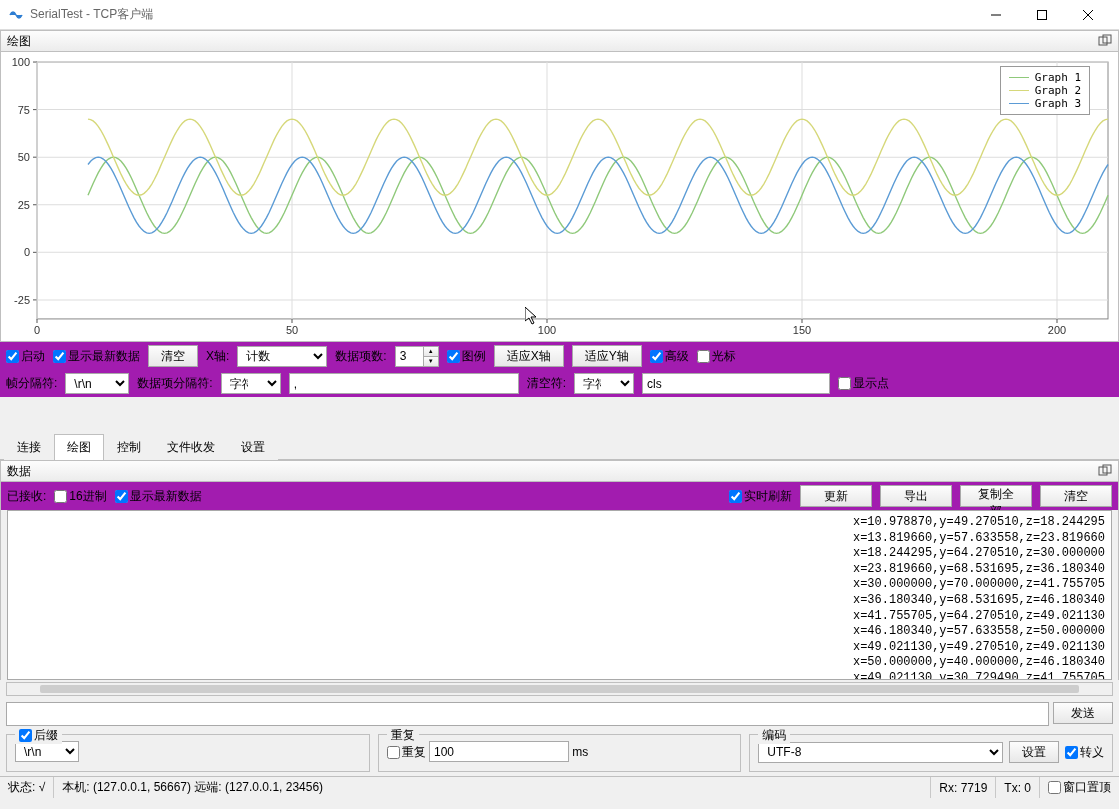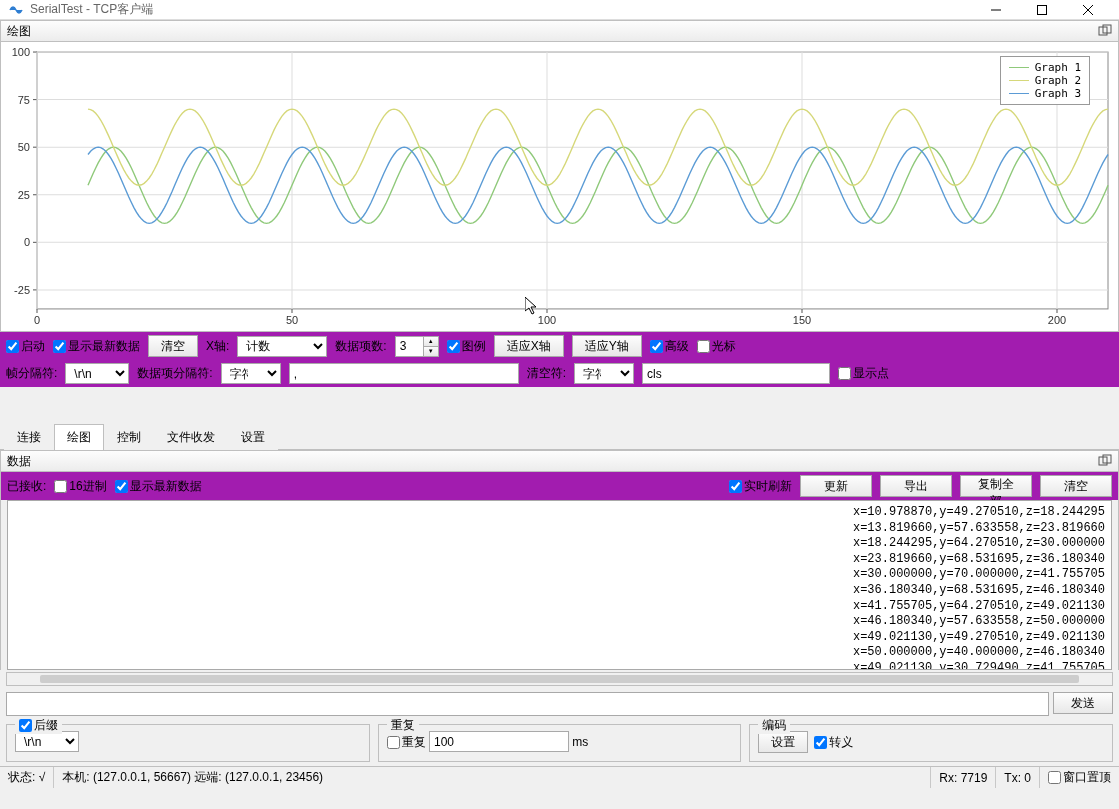--- a/index.html
+++ b/index.html
@@ -8,21 +8,21 @@
   font-size: 12px;
   background: #f0f0f0;
   color: #000;
   width: 1119px;
   height: 809px;
   overflow: hidden;
   display: flex;
   flex-direction: column;
 }
 .titlebar {
-  height: 20px;
+  height: 30px;
   background: #fff;
   border-bottom: 1px solid #ddd;
   display: flex;
   align-items: center;
   padding: 0 8px;
 }
 .titlebar .appicon { width: 16px; height: 16px; margin-right: 6px; color: #2d7dd2; }
 .titlebar .title { color: #666; flex: 1; }
 .titlebar .winbtn { width: 46px; height: 30px; display: flex; align-items: center; justify-content: center; color: #444; }
 .panel-header {
@@ -372,20 +372,21 @@
   </div>
   <div class="fieldset" style="flex:1">
     <div class="legend">重复</div>
     <label><input type="checkbox" style=""><span>重复</span></label>
     <input type="text" style="width: 140px;" value="100">
     <span>ms</span>
   </div>
   <div class="fieldset" style="flex:1">
     <div class="legend">编码</div>
     <div style="display:flex;gap:6px;align-items:center">
+      <select style="flex:1"><option>UTF-8</option></select>
       <button>设置</button>
       <label><input type="checkbox" checked="" style=""><span>转义</span></label>
     </div>
   </div>
 </div>
 
 <div class="statusbar">
   <div class="cell">状态: √</div>
   <div class="cell grow">本机: (127.0.0.1, 56667) 远端: (127.0.0.1, 23456)</div>
   <div class="cell">Rx: 7719</div>

